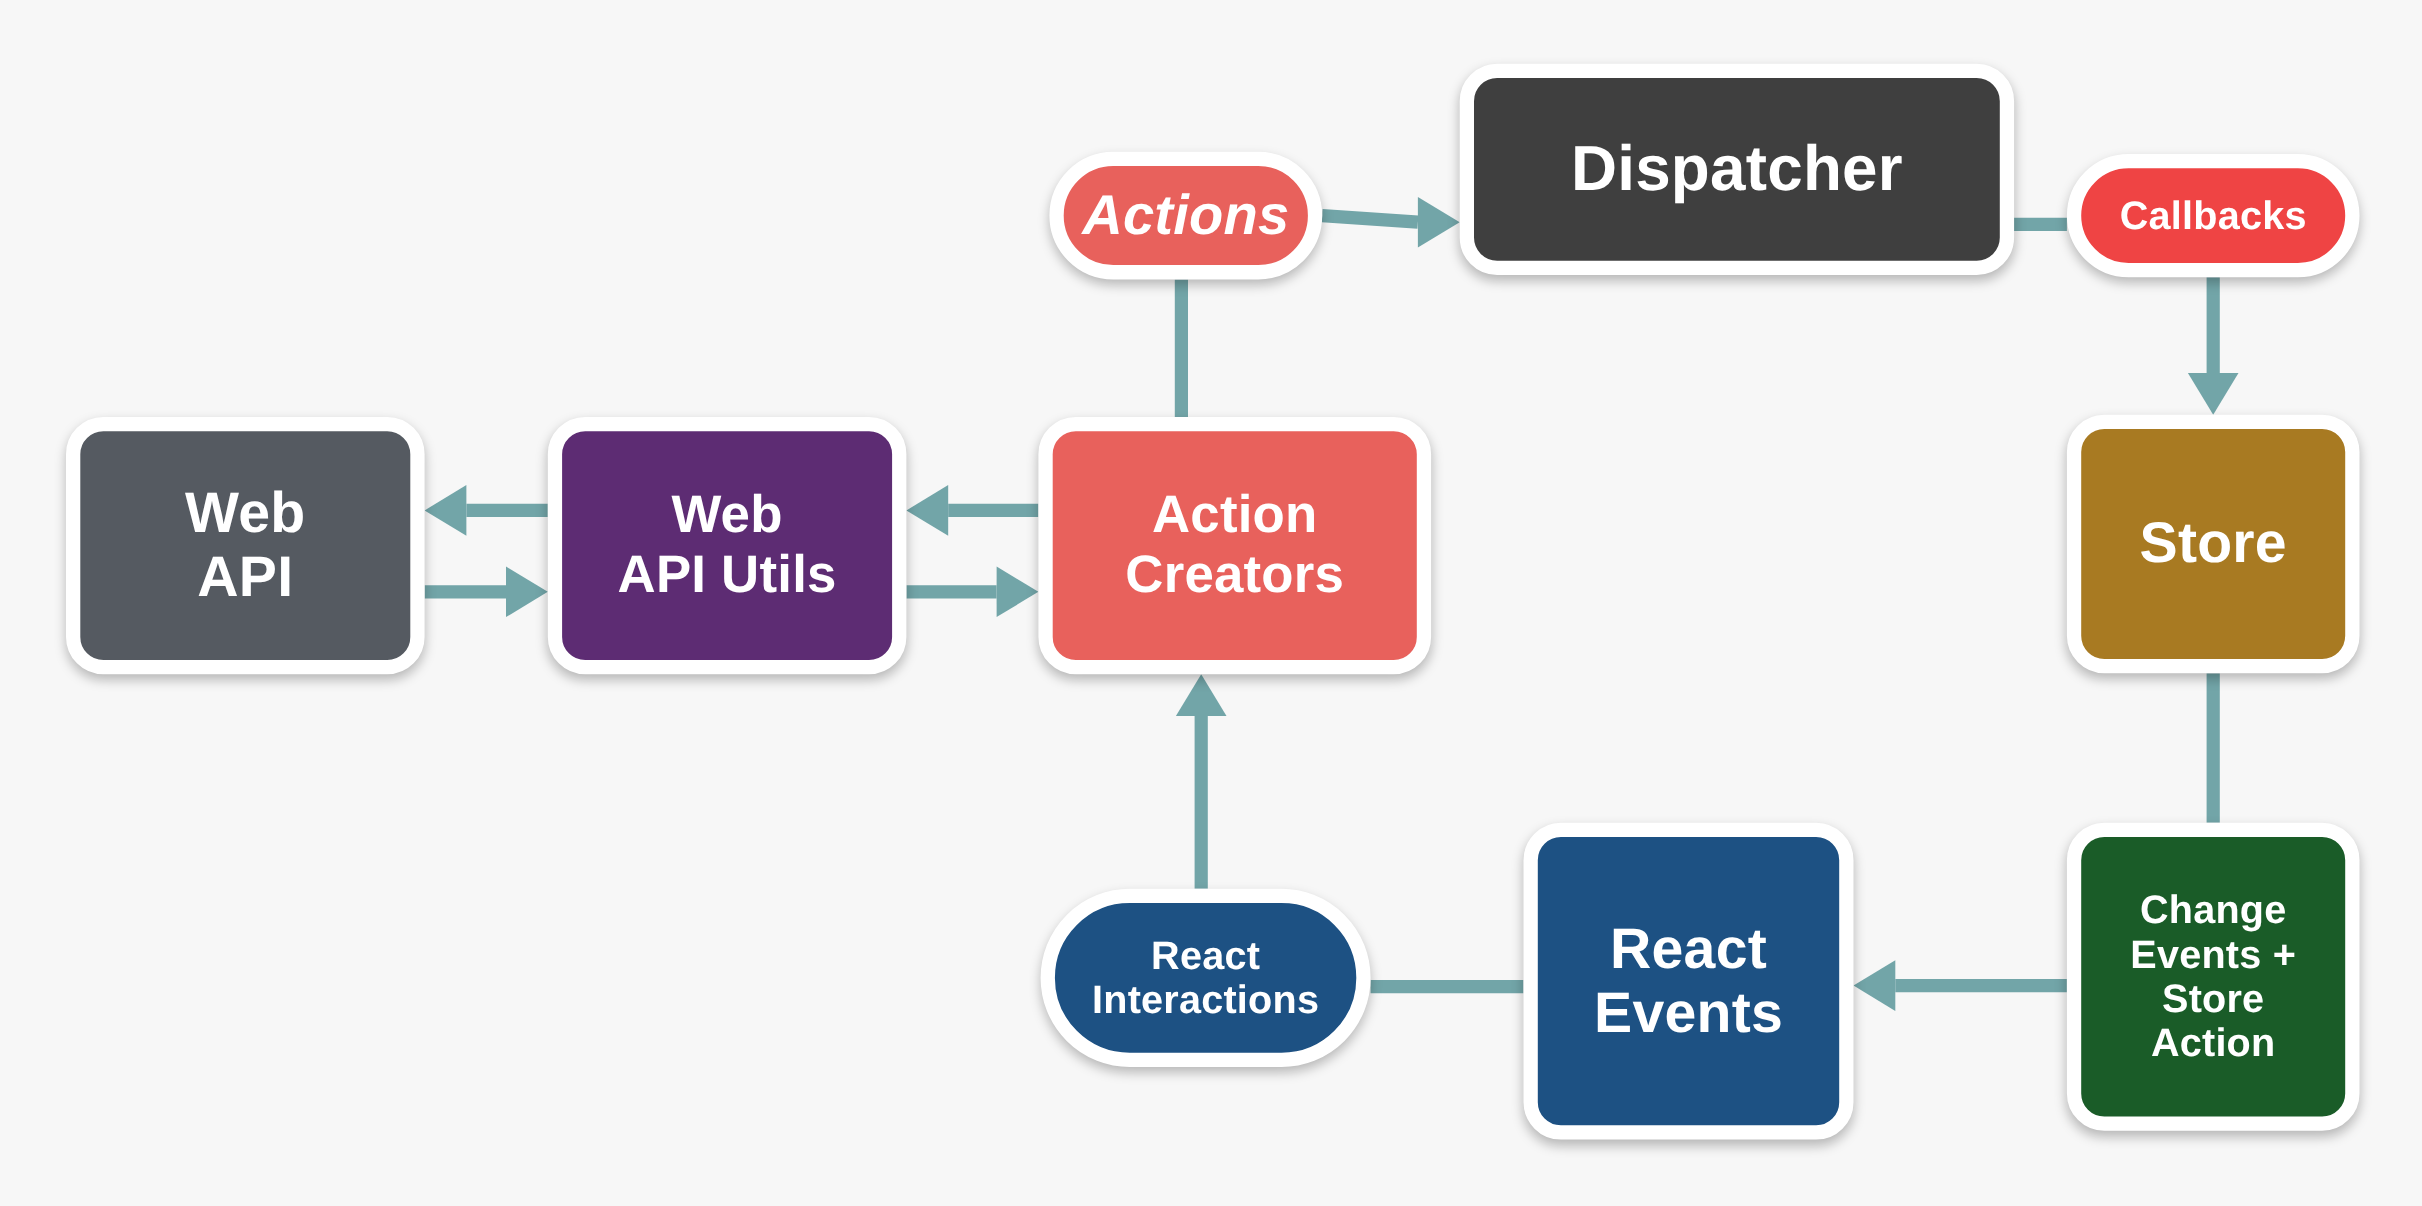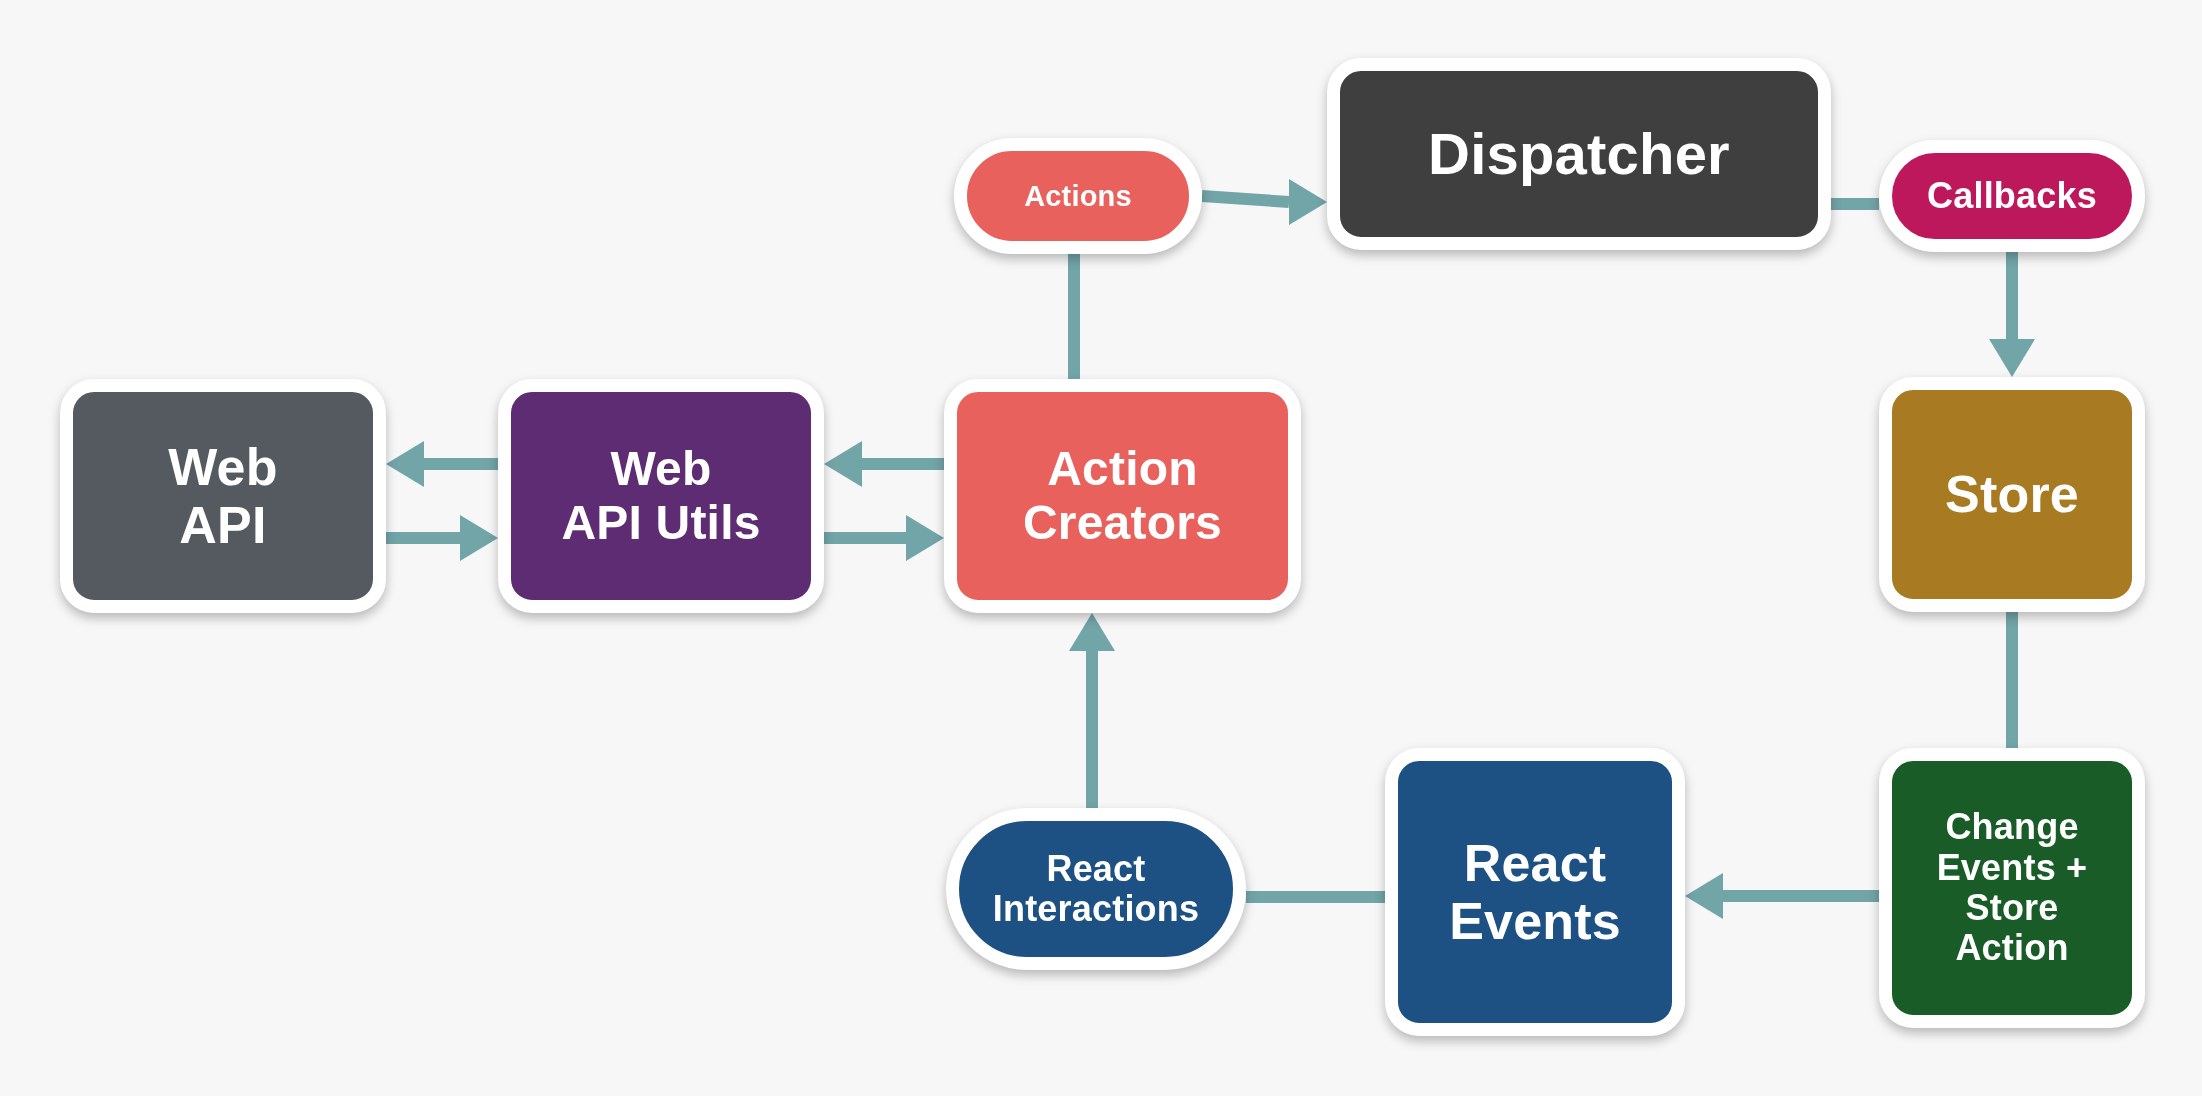--- a/index.html
+++ b/index.html
@@ -105,23 +105,23 @@
         <line x1="172" y1="60" x2="98" y2="60" stroke="#72a5a8" stroke-width="12"></line>
         <polygon points="60,60 98,37 98,83" fill="#72a5a8"></polygon>
       </svg>
     </div>
     <div class="conn" style="left: 326px; top: 478px; width: 232px; height: 120px;">
       <svg width="232" height="120">
         <line x1="60" y1="60" x2="134" y2="60" stroke="#72a5a8" stroke-width="12"></line>
         <polygon points="172,60 134,37 134,83" fill="#72a5a8"></polygon>
       </svg>
     </div>
-    <div class="node" style="left: 954px; top: 138px; width: 248px; height: 116px; background: rgb(232, 97, 92); font-size: 29px; border-radius: 71px;"><span>Actions</span></div>
+    <div class="node" style="left: 954px; top: 138px; width: 248px; height: 116px; background: rgb(232, 97, 92); font-size: 51px; border-radius: 71px; font-style: italic;"><span>Actions</span></div>
     <div class="node" style="left: 1327px; top: 58px; width: 504px; height: 192px; background: rgb(63, 63, 63); font-size: 58px; border-radius: 34px;"><span>Dispatcher</span></div>
-    <div class="node" style="left: 1879px; top: 140px; width: 266px; height: 112px; background: #be185d; font-size: 36px; border-radius: 69px;"><span>Callbacks</span></div>
+    <div class="node" style="left: 1879px; top: 140px; width: 266px; height: 112px; background: #ef4444; font-size: 36px; border-radius: 69px;"><span>Callbacks</span></div>
     <div class="node" style="left: 1879px; top: 377px; width: 266px; height: 235px; background: rgb(168, 122, 34); font-size: 52px; border-radius: 34px;"><span>Store</span></div>
     <div class="node" style="left: 1879px; top: 748px; width: 266px; height: 280px; background: rgb(26, 92, 40); font-size: 36px; border-radius: 34px;"><span>Change
 Events +
 Store
 Action</span></div>
     <div class="node" style="left: 1385px; top: 748px; width: 300px; height: 288px; background: rgb(29, 81, 131); font-size: 52px; border-radius: 34px;"><span>React
 Events</span></div>
     <div class="node" style="left: 946px; top: 808px; width: 300px; height: 162px; background: rgb(29, 81, 131); font-size: 36px; border-radius: 94px;"><span>React
 Interactions</span></div>
     <div class="node" style="left: 944px; top: 379px; width: 357px; height: 234px; background: rgb(232, 97, 92); font-size: 48px; border-radius: 34px;"><span>Action

